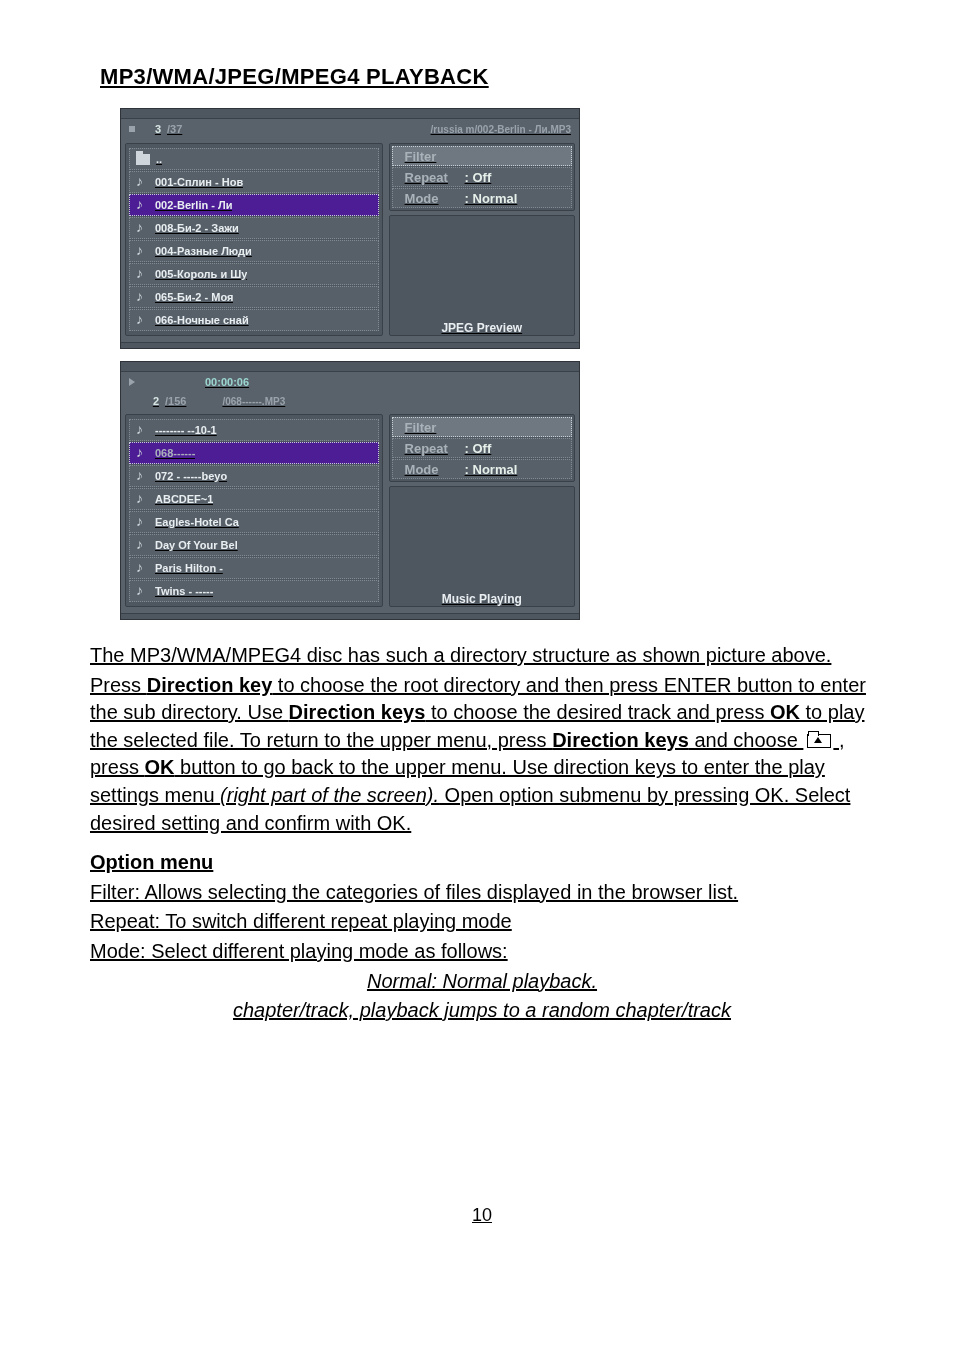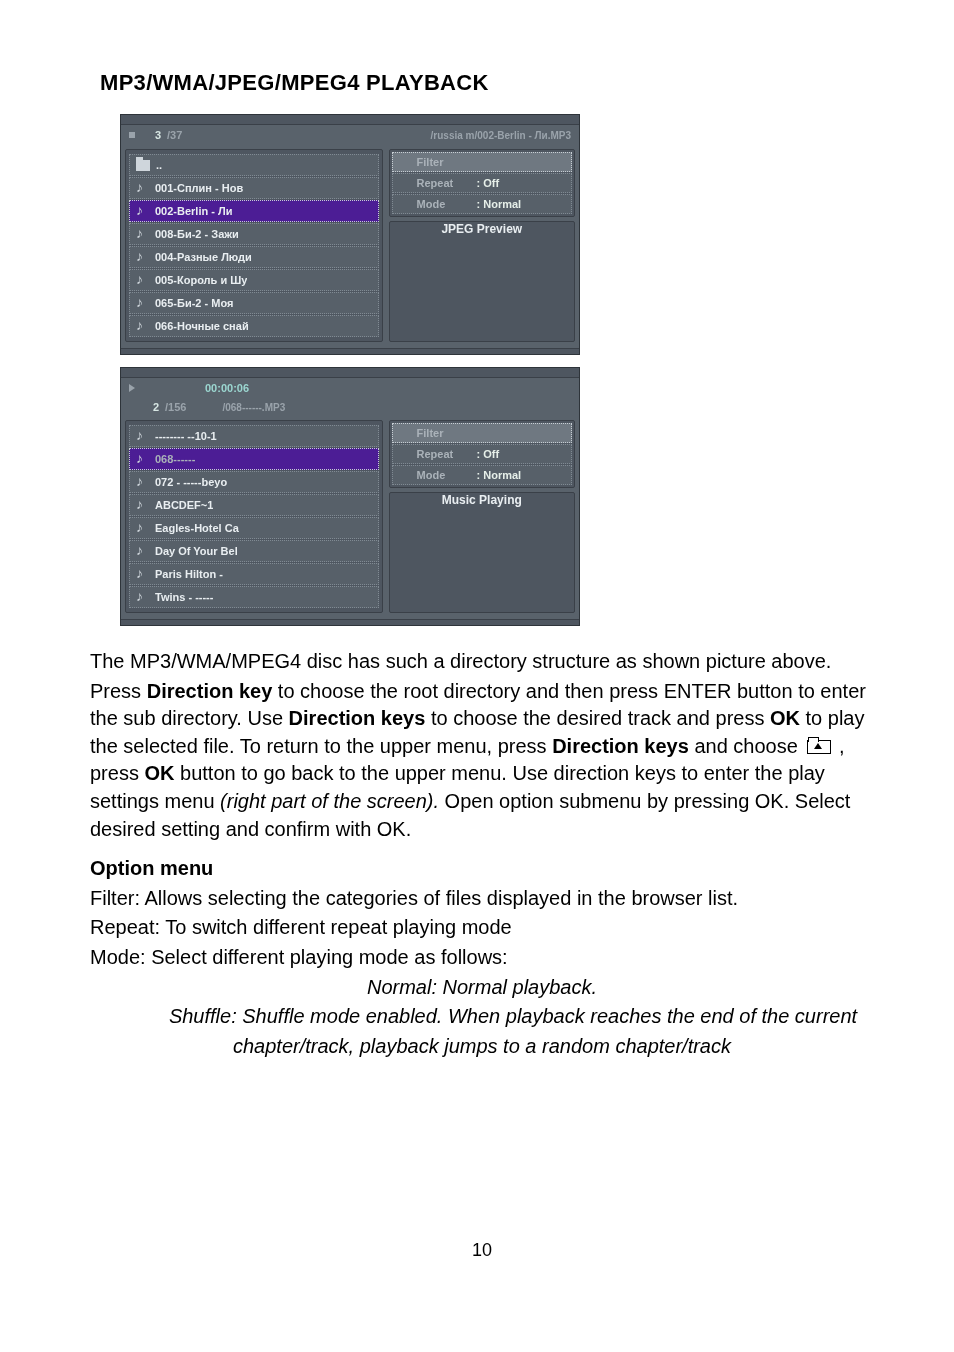--- a/index.html
+++ b/index.html
@@ -4,22 +4,23 @@
 <style>
   * { box-sizing: border-box; }
   body {
     margin: 0;
     font-family: Arial, Helvetica, sans-serif;
     background: #fff;
     color: #000;
   }
   .page {
     width: 954px;
-    margin: 10px auto;
+    margin: 4px auto;
     padding: 60px 80px 40px 90px;
+    text-decoration: underline;
   }
   h1.section-heading {
     font-size: 22px;
     font-weight: bold;
     margin: 0 0 18px 10px;
     letter-spacing: 0.3px;
   }
   .screenshots {
     margin-left: 30px;
     margin-bottom: 22px;
@@ -116,38 +117,38 @@
     background: #4e5660;
     border: 1px solid #3a4048;
     border-radius: 2px;
     padding: 1px;
   }
   .option-row {
     display: flex;
     align-items: center;
     height: 20px;
     margin: 1px;
-    padding: 0 24px;
+    padding: 0 12px;
     background: #576069;
     border: 1px dotted #808a93;
     color: #aab2b9;
-    font-size: 11px;
+    font-size: 13px;
     font-weight: bold;
   }
   .option-row.highlight { background: #6f7881; border: 1px dotted #c7ced4; }
   .option-row .optlabel { flex: 0 0 60px; }
   .option-row .optval { color: #e6efe9; }
   .preview-box {
     flex: 1;
     min-height: 92px;
     background: #4e5660;
     border: 1px solid #3a4048;
     border-radius: 2px;
     display: flex;
-    align-items: flex-start;
+    align-items: flex-end;
     justify-content: center;
     color: #e9eef1;
     font-size: 12px;
     font-weight: bold;
   }
   .bottom-strip {
     height: 6px;
     background: #4e5660;
     border-top: 1px solid #3a4048;
   }
@@ -341,18 +342,17 @@
       <p>
         <span>Press </span><span class="bold">Direction key</span><span> to choose the root directory and then press ENTER button to enter the sub directory. Use </span><span class="bold">Direction keys</span><span> to choose the desired track and press </span><span class="bold">OK</span><span> to play the selected file. To return to the upper menu, press </span><span class="bold">Direction keys</span><span> and choose </span><span class="up-folder-glyph"></span><span> , press </span><span class="bold">OK</span><span> button to go back to the upper menu. Use direction keys to enter the play settings menu </span><span class="italic">(right part of the screen).</span><span> Open option submenu by pressing OK. Select desired setting and confirm with OK.</span>
       </p>
     </div>
 
     <p class="option-heading">Option menu</p>
     <p>Filter: Allows selecting the categories of files displayed in the browser list.</p>
     <p>Repeat: To switch different repeat playing mode</p>
     <p>Mode: Select different playing mode as follows:</p>
     <p class="italic indent1">Normal:  Normal playback.</p>
-    <p class="italic indent1" style="margin-left:62px;">Shuffle: Shuffle mode enabled. When playback reaches the end of the current</p>
     <p class="italic indent2">chapter/track, playback jumps to a random chapter/track</p>
   </div>
 
   <div class="page-number">10</div>
 </div>
 
 </body></html>

